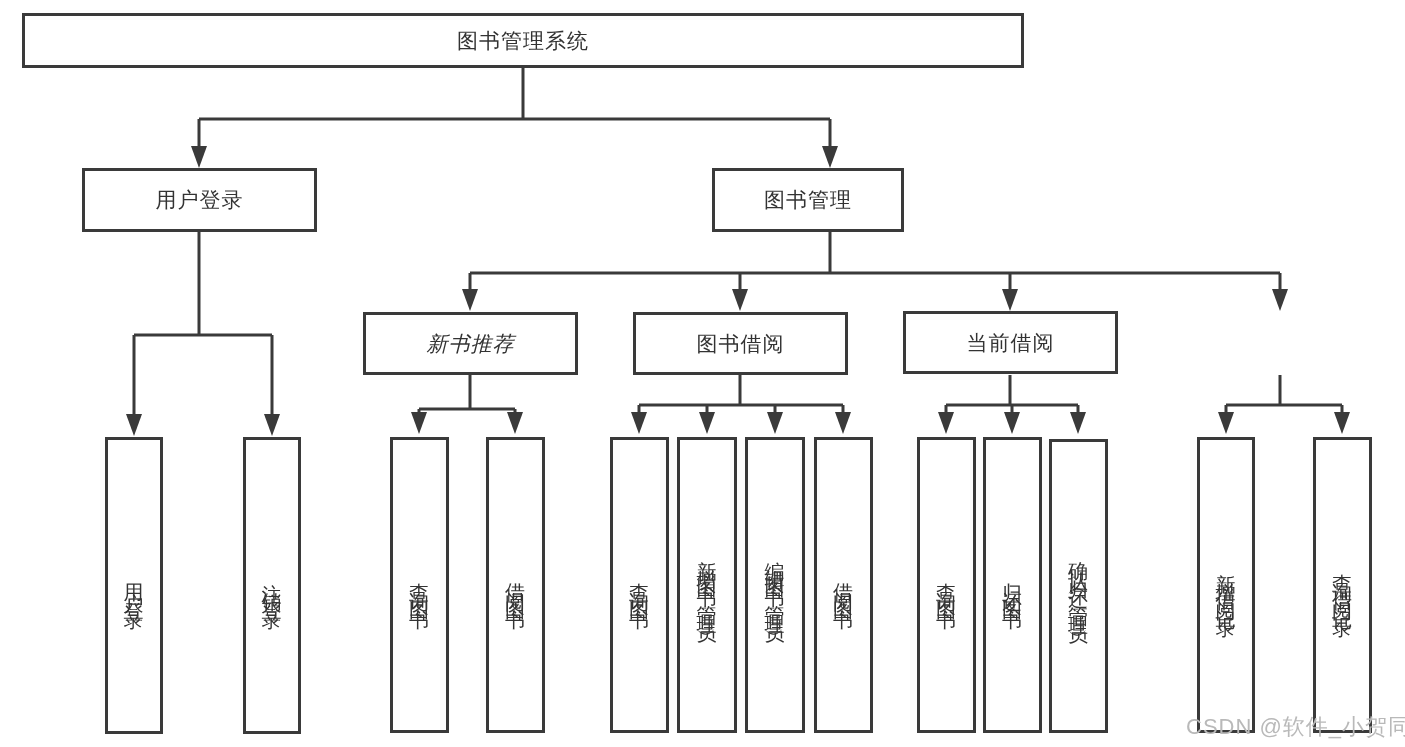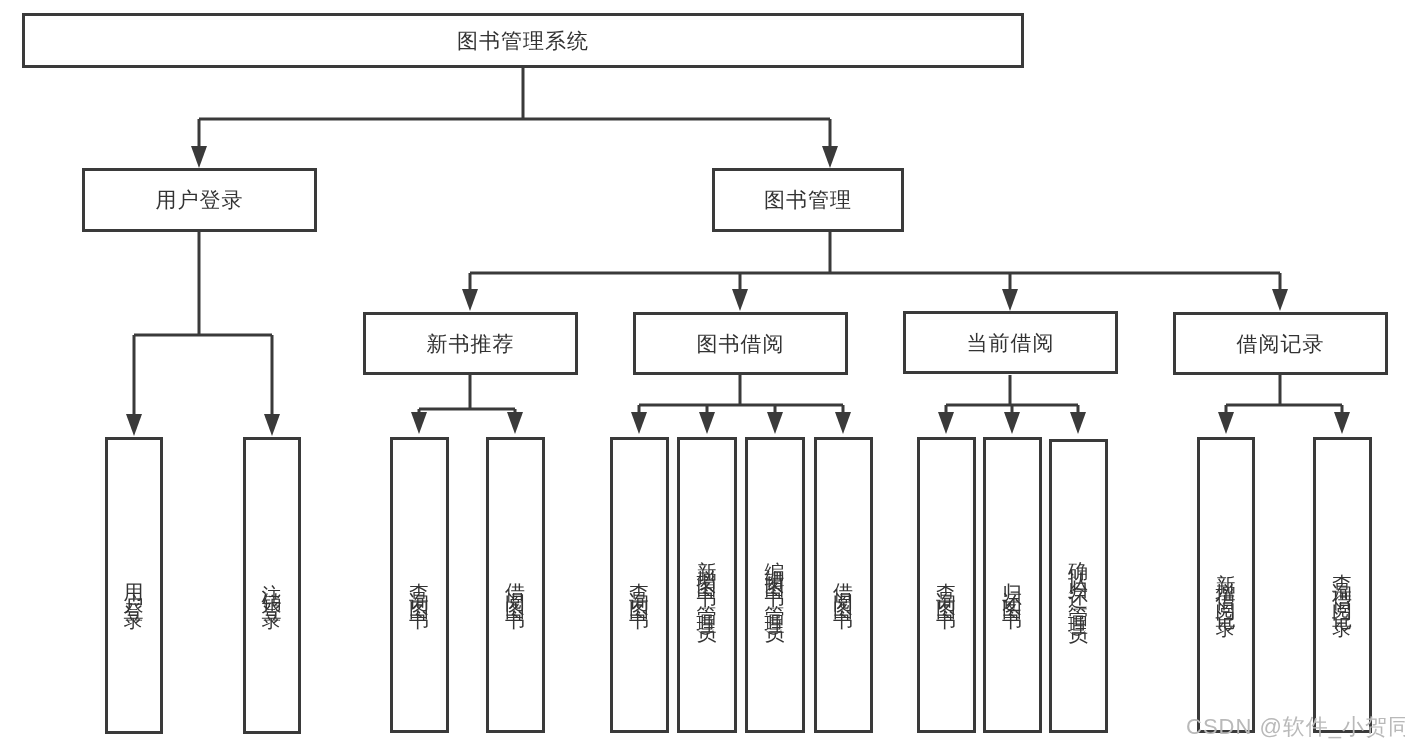--- a/index.html
+++ b/index.html
@@ -103,24 +103,23 @@
       <polygon points="1218,412 1234,412 1226,434"></polygon>
       <polygon points="1334,412 1350,412 1342,434"></polygon>
     </g>
   </svg>
 
   <div class="box" style="left:22px; top:13px; width:1002px; height:55px;">图书管理系统</div>
 
   <div class="box" style="left:82px; top:168px; width:235px; height:64px;">用户登录</div>
   <div class="box" style="left:712px; top:168px; width:192px; height:64px;">图书管理</div>
 
-  <div class="box" style="left:363px; top:312px; width:215px; height:63px;">新书推荐</div>
+  <div class="box" style="left:363px; top:312px; width:215px; height:63px;font-style:italic;">新书推荐</div>
   <div class="box" style="left:633px; top:312px; width:215px; height:63px;">图书借阅</div>
   <div class="box" style="left:903px; top:311px; width:215px; height:63px;">当前借阅</div>
-  <div class="box" style="left:1173px; top:312px; width:215px; height:63px;">借阅记录</div>
 
   <div class="vbox" style="left:105px; top:437px; width:58px; height:297px;">用户登录</div>
   <div class="vbox" style="left:243px; top:437px; width:58px; height:297px;">注销登录</div>
 
   <div class="vbox" style="left:390px; top:437px; width:59px; height:296px;">查询图书</div>
   <div class="vbox" style="left:486px; top:437px; width:59px; height:296px;">借阅图书</div>
 
   <div class="vbox" style="left:610px; top:437px; width:59px; height:296px;">查询图书</div>
   <div class="vbox" style="left:677px; top:437px; width:60px; height:296px;">新增图书（管理员）</div>
   <div class="vbox" style="left:745px; top:437px; width:60px; height:296px;">编辑图书（管理员）</div>

